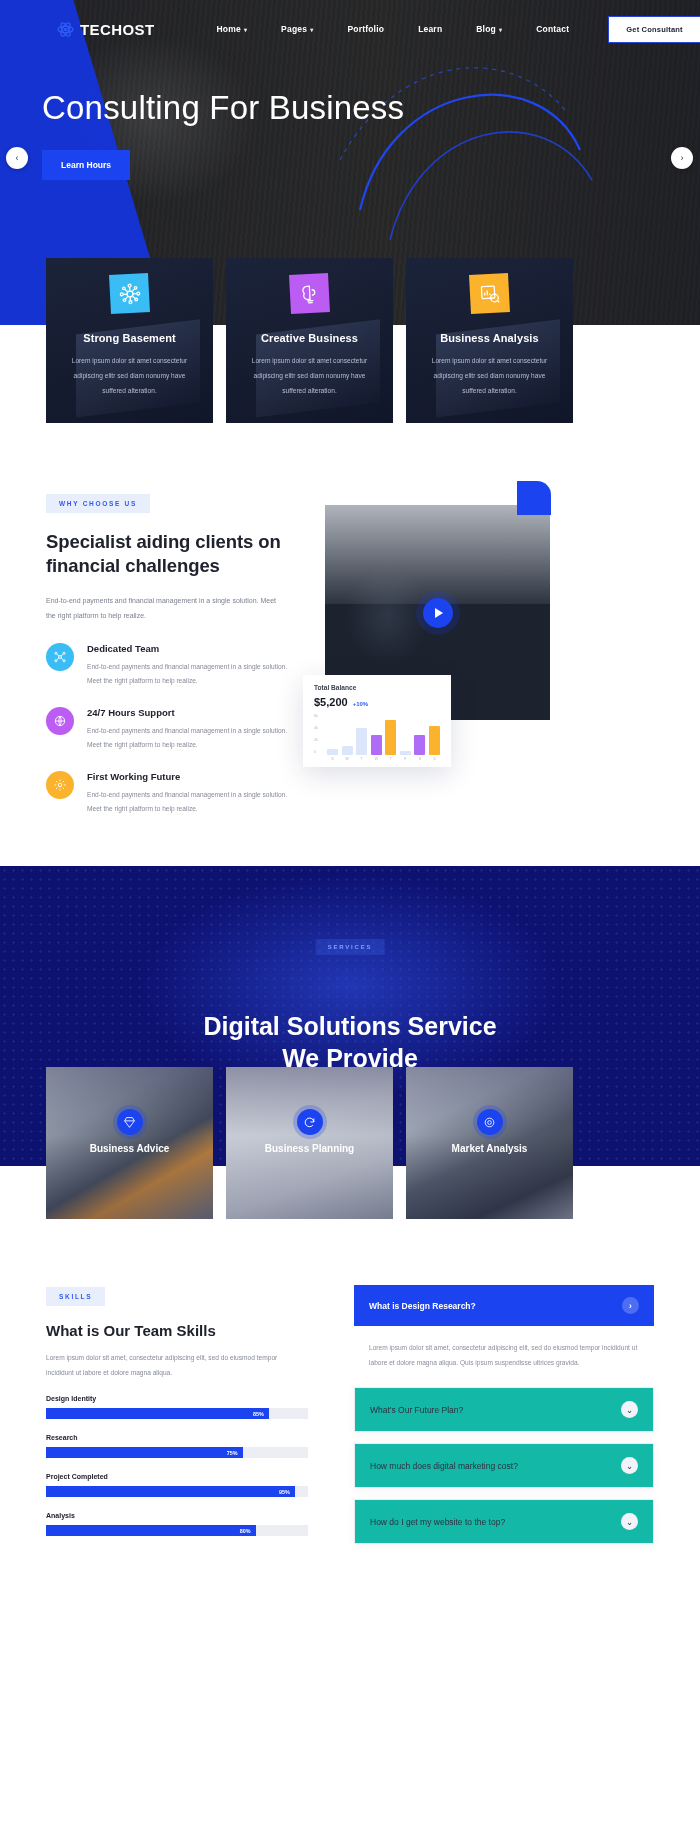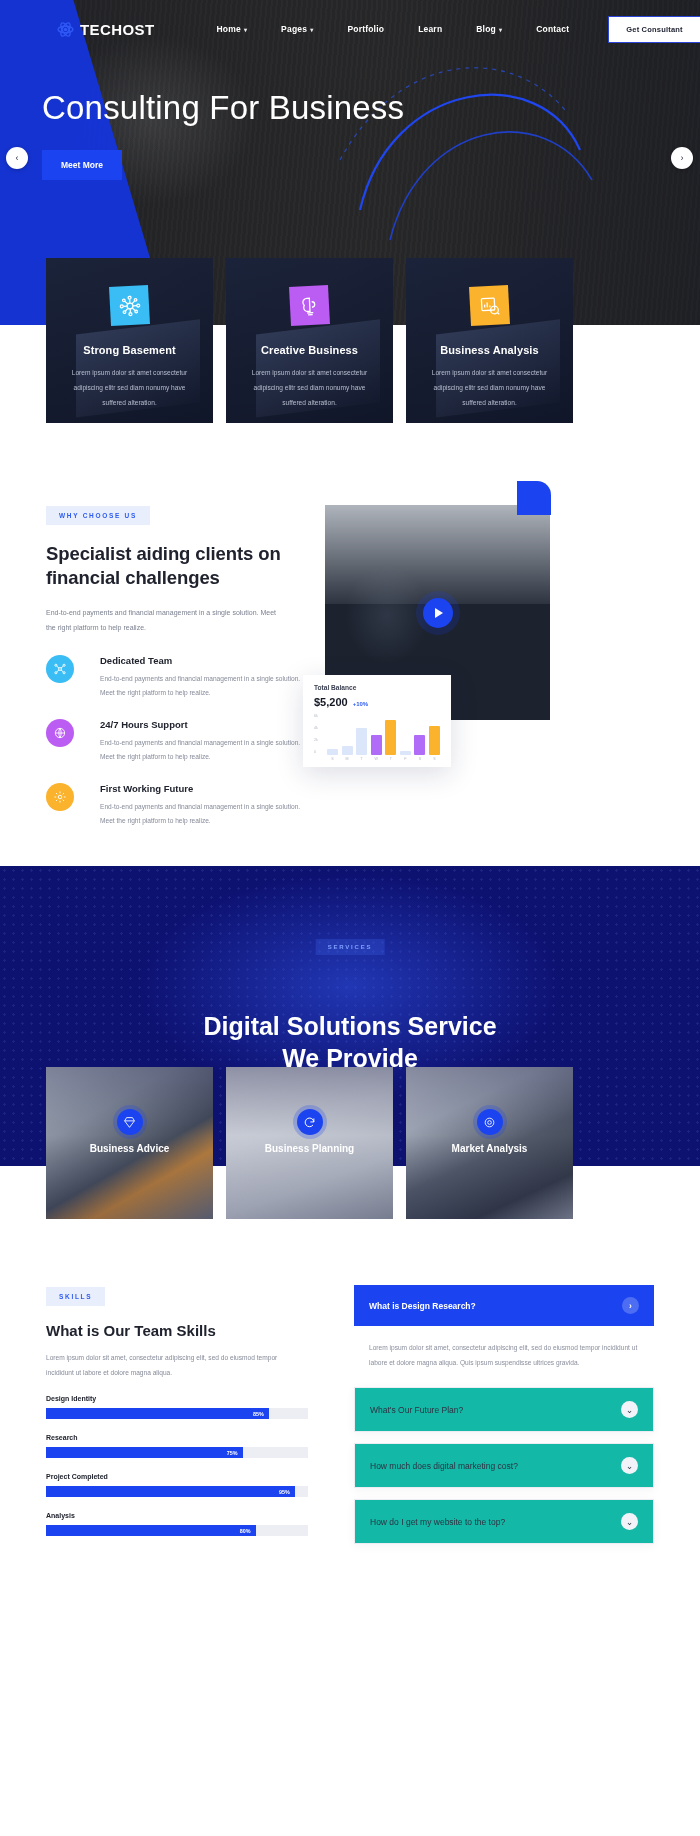--- a/index.html
+++ b/index.html
@@ -56,21 +56,21 @@
     position:absolute; top:147px; width:22px; height:22px; border-radius:50%;
     background:#fff; display:flex; align-items:center; justify-content:center;
     color:#2b2f45; font-size:9px; z-index:7; box-shadow:0 1px 4px rgba(0,0,0,.25);
   }
   .arrow-left{ left:6px; } .arrow-right{ right:7px; }
 
   
   .cards{ position:absolute; top:258px; left:46px; width:608px; display:flex; gap:13px; z-index:8; }
   .fcard{
     width:167px; height:165px; background:#1b2438; position:relative; overflow:hidden;
-    padding-top:28px; text-align:center;
+    padding-top:16px; text-align:center;
   }
   .fcard-bg{
     position:absolute; inset:0;
     background:
       linear-gradient(165deg, rgba(25,34,56,.93), rgba(16,22,40,.97)),
       linear-gradient(120deg,#2a3350 0%,#47324a 45%,#1d2740 100%);
   }
   .fcard-bg:after{
     content:""; position:absolute; left:18%; top:42%; width:74%; height:50%;
     background:linear-gradient(160deg, rgba(110,130,175,.28), rgba(40,55,95,.05));
@@ -84,24 +84,24 @@
   .ficon svg{ width:22px; height:22px; }
   .fcard-title{ color:#fff; font-size:11px; font-weight:700; letter-spacing:.1px; }
   .fcard-desc{ color:#b8bed0; font-size:6.6px; line-height:2.25; margin-top:10px; padding:0 19px; }
 
   
   .why{ position:absolute; top:480px; left:0; width:700px; height:360px; }
   .pill{
     display:inline-block; background:#e9eefc; color:#2d5bf0;
     font-size:6.5px; font-weight:700; letter-spacing:1.7px; padding:6px 13px;
   }
-  .why-left{ position:absolute; left:46px; top:24px; width:262px; }
+  .why-left{ position:absolute; left:46px; top:12px; width:262px; }
   .why-title{ font-size:18.5px; font-weight:700; line-height:1.32; margin-top:17px; color:#20232e; letter-spacing:-.1px; }
   .why-desc{ font-size:7px; color:#7c8190; line-height:2.2; margin-top:14px; width:232px; }
-  .feat{ display:flex; gap:26px; margin-top:19px; }
+  .feat{ display:flex; gap:13px; margin-top:19px; }
   .feat-ic{ width:28px; height:28px; border-radius:50%; flex:0 0 28px; display:flex; align-items:center; justify-content:center; color:#fff; }
   .feat-ic svg{ width:14px; height:14px; }
   .feat-h{ font-size:9.5px; font-weight:700; color:#20232e; }
   .feat-p{ font-size:6.6px; color:#868b99; line-height:2.15; margin-top:6px; width:205px; }
 
   .why-media{ position:absolute; left:325px; top:25px; width:225px; height:215px; }
   .why-img{
     position:absolute; inset:0;
     background:
       radial-gradient(ellipse 60px 70px at 62px 110px,#2f3746 0%,#1c222e 70%),
@@ -247,21 +247,21 @@
           </a>
         <a class="nav-link">
             <span>Contact</span>
           </a>
       </div>
       <div class="nav-cta">Get Consultant</div>
     </div>
 
     <div class="hero-body">
       <div class="hero-title">Consulting For Business</div>
-      <div class="hero-btn">Meet More</div>
+      <div class="hero-btn">Learn Hours</div>
     </div>
 
     <div class="arrow-btn arrow-left">‹</div>
     <div class="arrow-btn arrow-right">›</div>
   </div>
 
   <div class="cards">
     <div class="fcard">
       <div class="fcard-bg"></div>
       <div class="fcard-inner">

